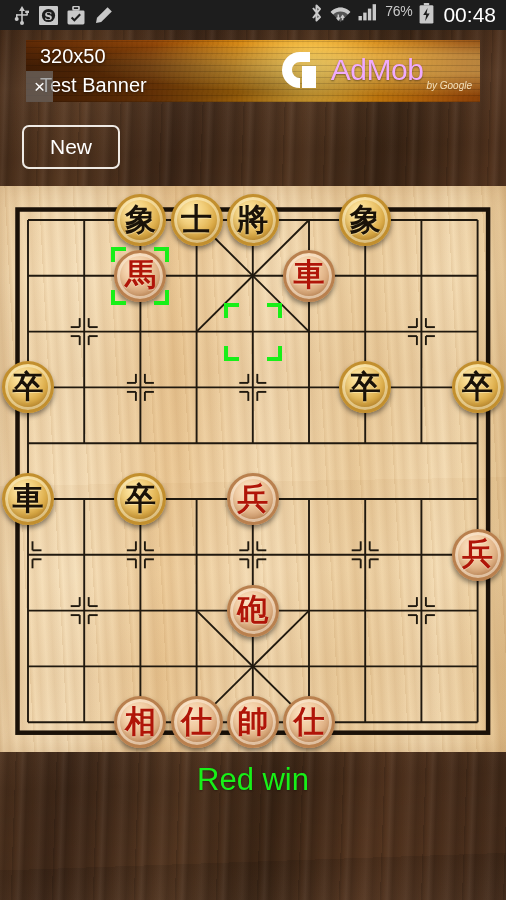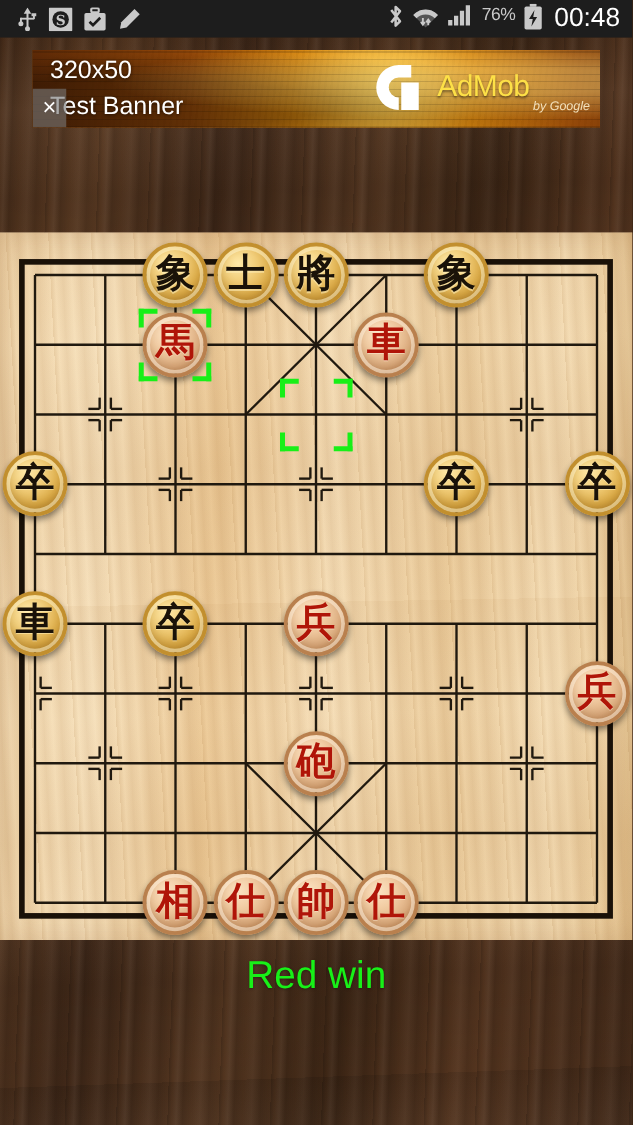--- a/index.html
+++ b/index.html
@@ -93,21 +93,21 @@
   }
   .admob-logo {
     position: absolute; right: 8px; top: 6px;
     display: flex; align-items: center; gap: 7px;
   }
   .admob-mark {
     width: 48px; height: 48px;
     position: relative;
   }
   .admob-word {
-    color: #fde047; font-size: 24px; font-weight: 300;
+    color: #f0abfc; font-size: 30px; font-weight: 300;
     letter-spacing: -0.5px;
     text-shadow: 0 1px 2px rgba(0,0,0,0.45);
   }
   .admob-by {
     color: #f3e0bb; font-size: 10px; font-style: italic;
     align-self: flex-end; margin-bottom: 3px; margin-left: -4px;
   }
 
   
   .btnbar {
@@ -301,20 +301,21 @@
         <path d="M24 6 A18 18 0 1 0 24 42 L24 32 A8 8 0 1 1 24 16 L34 16 L34 6 Z" fill="#ffffff"></path>
         <rect x="26" y="20" width="14" height="22" fill="#ffffff"></rect>
       </svg>
     </div>
     <div class="admob-word">AdMob</div>
     <div class="admob-by">by Google</div>
   </div>
 </div>
 
 <div class="btnbar">
+  <button class="btn">New</button>
 </div>
 
 <div class="board">
   <svg class="gridsvg" width="506" height="566" viewBox="0 0 506 566">
       <rect x="17.5" y="23.5" width="470.6" height="523.2" fill="none" stroke="#1a1108" stroke-width="4.5"></rect>
       <line x1="28" y1="34" x2="477.6" y2="34" stroke="#20190f" stroke-width="1.9" stroke-linecap="butt"></line>
       <line x1="28" y1="89.8" x2="477.6" y2="89.8" stroke="#20190f" stroke-width="1.9" stroke-linecap="butt"></line>
       <line x1="28" y1="145.6" x2="477.6" y2="145.6" stroke="#20190f" stroke-width="1.9" stroke-linecap="butt"></line>
       <line x1="28" y1="201.39999999999998" x2="477.6" y2="201.39999999999998" stroke="#20190f" stroke-width="1.9" stroke-linecap="butt"></line>
       <line x1="28" y1="257.2" x2="477.6" y2="257.2" stroke="#20190f" stroke-width="1.9" stroke-linecap="butt"></line>

